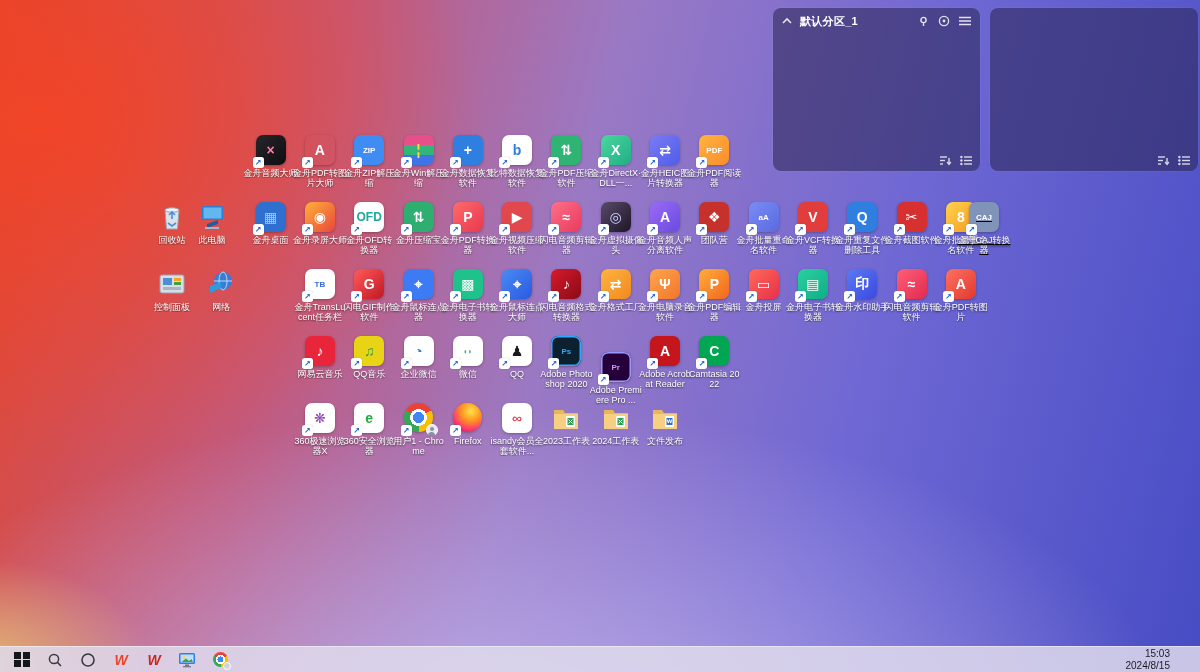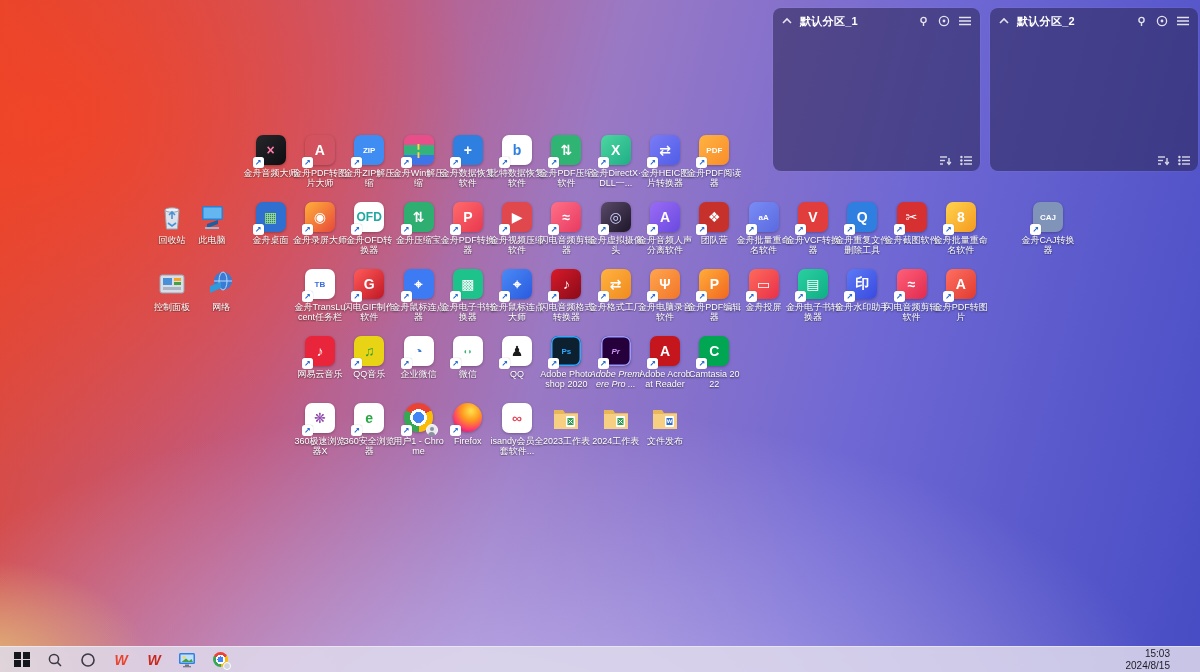--- a/index.html
+++ b/index.html
@@ -111,41 +111,20 @@
           <circle cx="1.4" cy="5.5" r="1.2" fill="#fff"></circle>
           <circle cx="1.4" cy="9" r="1.2" fill="#fff"></circle>
           <line x1="4" y1="2" x2="12" y2="2" stroke="#fff" stroke-width="1.4"></line>
           <line x1="4" y1="5.5" x2="12" y2="5.5" stroke="#fff" stroke-width="1.4"></line>
           <line x1="4" y1="9" x2="12" y2="9" stroke="#fff" stroke-width="1.4"></line>
         </svg>
     </div>
   </div>
 
   <div class="fence" style="left:990px;width:208px;">
-    <div class="fence-header">
-      <svg width="10" height="8" viewBox="0 0 10 8">
-          <polyline points="1,6 5,2 9,6" fill="none" stroke="#fff" stroke-width="1.6"></polyline>
-        </svg>
-      <span class="fence-title">默认分区_2</span>
-      <span class="fence-hicons">
-        <svg width="11" height="11" viewBox="0 0 11 11">
-            <circle cx="5.5" cy="4" r="2.6" fill="none" stroke="#fff" stroke-width="1.4"></circle>
-            <line x1="5.5" y1="6.6" x2="5.5" y2="10" stroke="#fff" stroke-width="1.4"></line>
-          </svg>
-        <svg width="12" height="12" viewBox="0 0 12 12">
-            <circle cx="6" cy="6" r="4.6" fill="none" stroke="#fff" stroke-width="1.3"></circle>
-            <circle cx="6" cy="6" r="1.4" fill="#fff"></circle>
-          </svg>
-        <svg width="12" height="10" viewBox="0 0 12 10">
-            <line x1="0" y1="1.5" x2="12" y2="1.5" stroke="#fff" stroke-width="1.5"></line>
-            <line x1="0" y1="5" x2="12" y2="5" stroke="#fff" stroke-width="1.5"></line>
-            <line x1="0" y1="8.5" x2="12" y2="8.5" stroke="#fff" stroke-width="1.5"></line>
-          </svg>
-      </span>
-    </div>
     <div class="fence-body"></div>
     <div class="fence-footer">
       <svg width="12" height="11" viewBox="0 0 12 11">
           <line x1="0" y1="2" x2="7" y2="2" stroke="#fff" stroke-width="1.4"></line>
           <line x1="0" y1="5.5" x2="5" y2="5.5" stroke="#fff" stroke-width="1.4"></line>
           <line x1="0" y1="9" x2="3" y2="9" stroke="#fff" stroke-width="1.4"></line>
           <polyline points="9,3 9,9" stroke="#fff" stroke-width="1.4" fill="none"></polyline>
           <polyline points="7.2,7 9,9.4 10.8,7" fill="none" stroke="#fff" stroke-width="1.4"></polyline>
         </svg>
       <svg width="12" height="11" viewBox="0 0 12 11">
@@ -349,21 +328,21 @@
         </div>
         <div class="dlabel">金舟截图软件</div>
       </div>
       <div class="cell" style="left: 930.8px; top: 202px;">
         <div class="iconwrap">
           <div class="tile" style="background: linear-gradient(135deg, rgb(255, 211, 78), rgb(245, 154, 31)); color: rgb(255, 255, 255); font-size: 14px;">8</div>
           <span class="shortcut-badge">↗</span>
         </div>
         <div class="dlabel">金舟批量重命名软件</div>
       </div>
-      <div class="cell" style="left: 1018px; top: 202px;">
+      <div class="cell" style="left: 954px; top: 202px; text-decoration: underline;">
         <div class="iconwrap">
           <div class="tile" style="background: rgb(128, 147, 184); color: rgb(255, 255, 255); font-size: 8px;">CAJ</div>
           <span class="shortcut-badge">↗</span>
         </div>
         <div class="dlabel">金舟CAJ转换器</div>
       </div>
       <div class="cell" style="left: 142px; top: 269px;">
         <div class="iconwrap sysicon">
           <svg width="30" height="30" viewBox="0 0 30 30">
             <rect x="3" y="6" width="24" height="18" rx="2" fill="#d8dde6" stroke="#9aa2b2"></rect>
@@ -519,21 +498,21 @@
         </div>
         <div class="dlabel">QQ</div>
       </div>
       <div class="cell" style="left: 536.4px; top: 336px;">
         <div class="iconwrap">
           <div class="tile" style="background: rgb(12, 32, 48); color: rgb(49, 168, 255); font-size: 8px; box-shadow: rgb(49, 168, 255) 0px 0px 0px 1.5px inset, rgba(0, 0, 0, 0.28) 0px 1px 3px;">Ps</div>
           <span class="shortcut-badge">↗</span>
         </div>
         <div class="dlabel">Adobe Photoshop 2020</div>
       </div>
-      <div class="cell" style="left: 585.7px; top: 336px; font-style: italic;">
+      <div class="cell" style="left: 585.7px; top: 352px;">
         <div class="iconwrap">
           <div class="tile" style="background: rgb(38, 0, 58); color: rgb(207, 150, 250); font-size: 8px; box-shadow: rgb(153, 153, 255) 0px 0px 0px 1.5px inset, rgba(0, 0, 0, 0.28) 0px 1px 3px;">Pr</div>
           <span class="shortcut-badge">↗</span>
         </div>
         <div class="dlabel">Adobe Premiere Pro ...</div>
       </div>
       <div class="cell" style="left: 635px; top: 336px;">
         <div class="iconwrap">
           <div class="tile" style="background: rgb(196, 22, 28); color: rgb(255, 255, 255); font-size: 14px;">A</div>
           <span class="shortcut-badge">↗</span>

